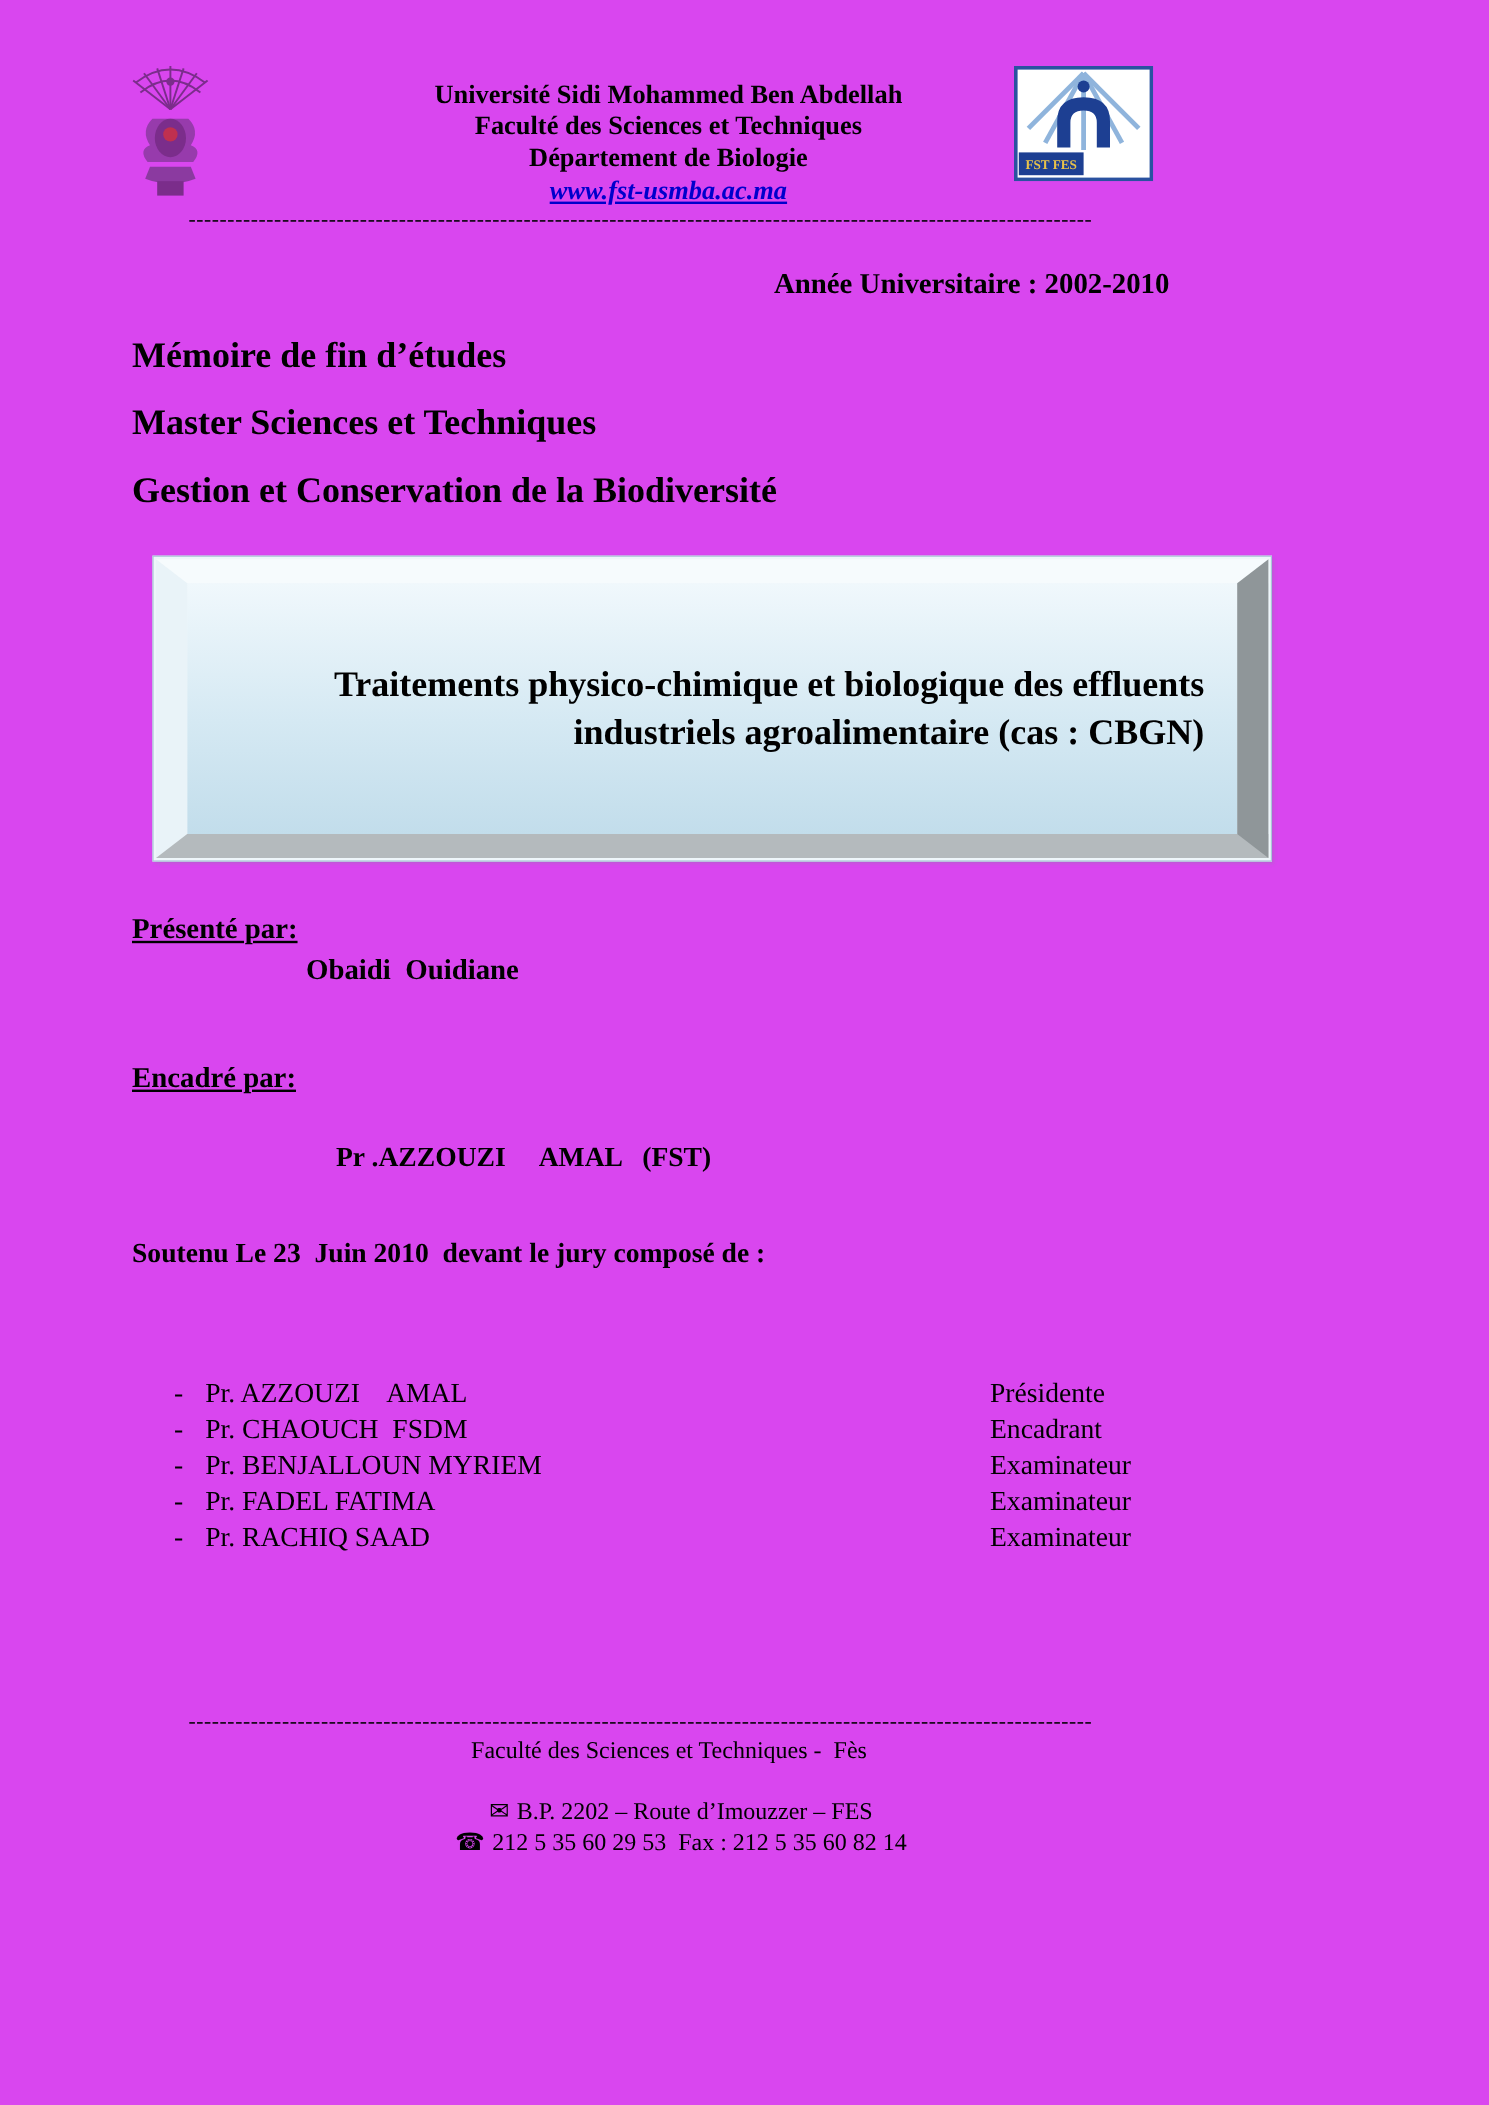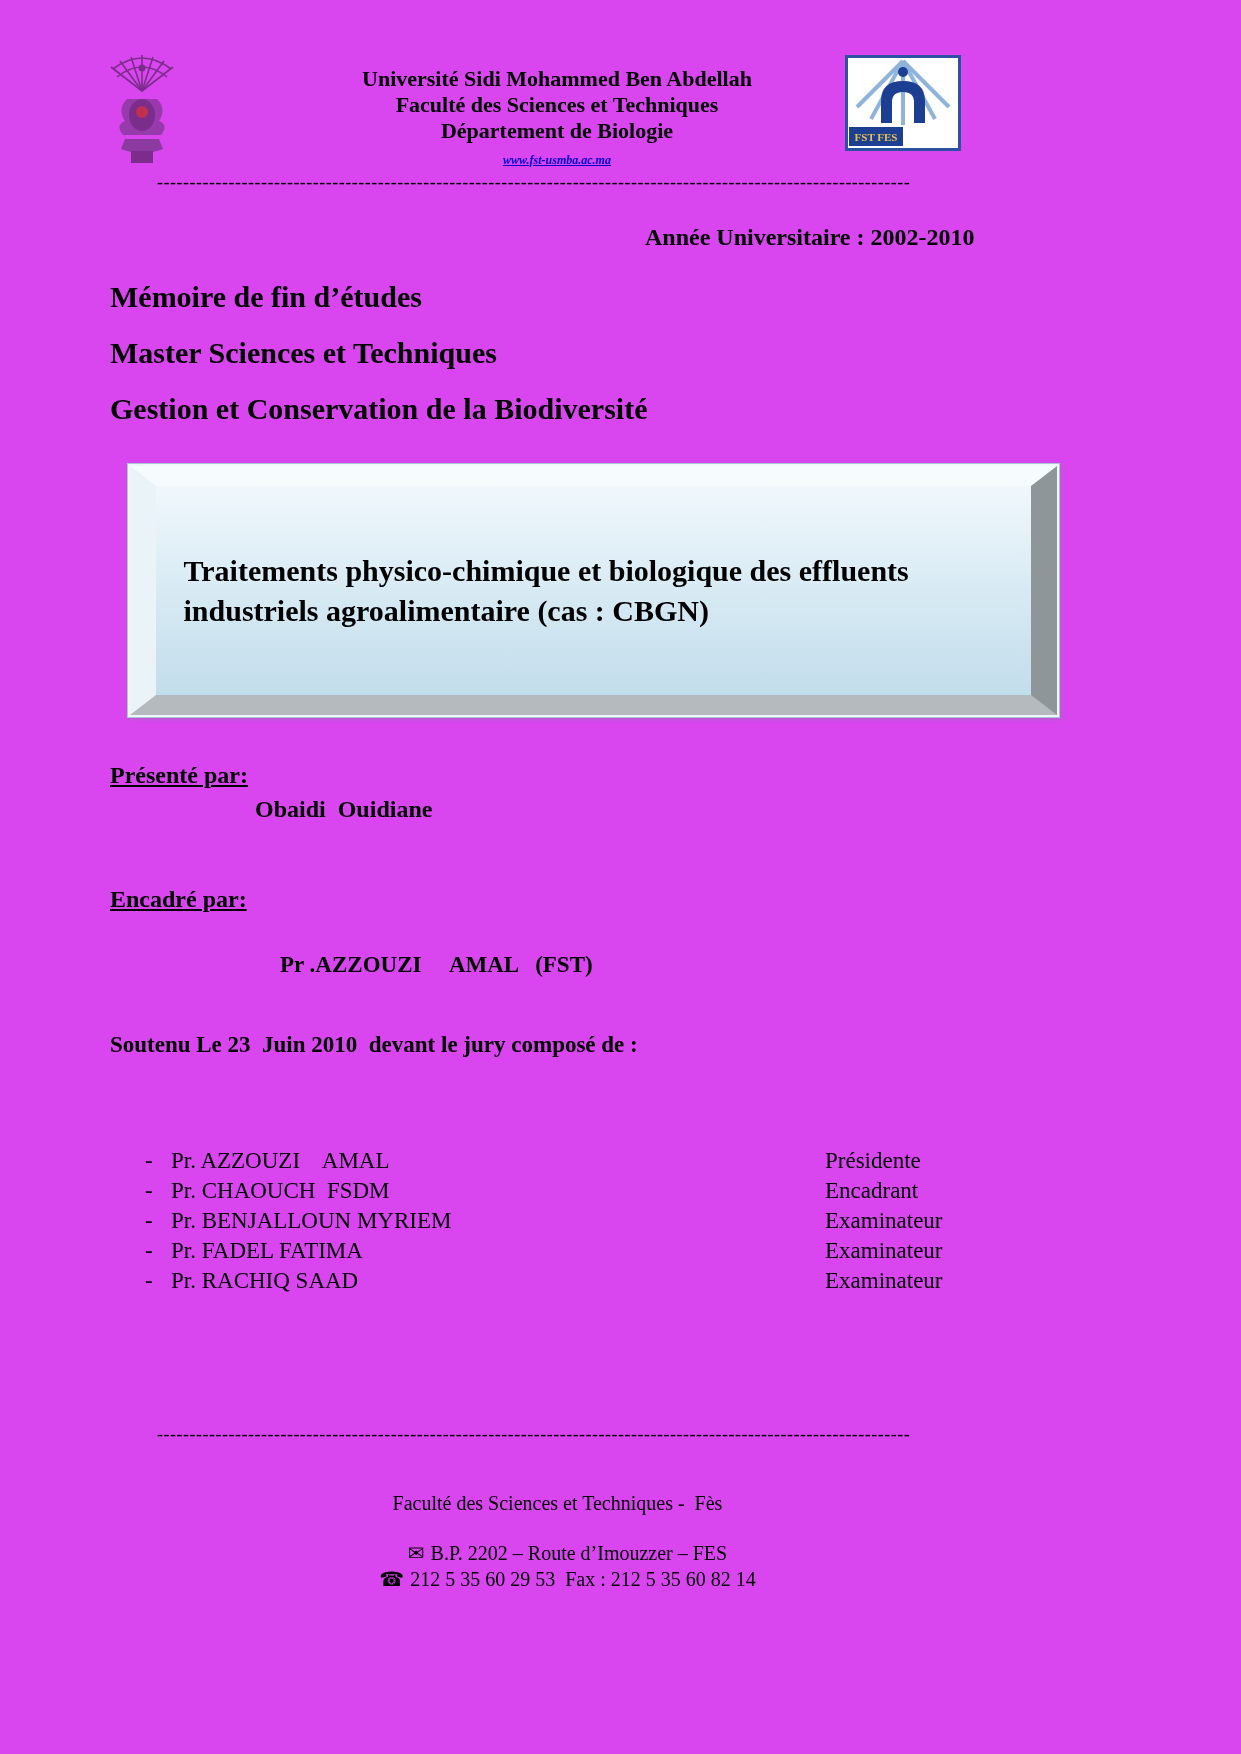--- a/index.html
+++ b/index.html
@@ -18,21 +18,21 @@
   .logo-left {
     position: absolute; left: 103px; top: 55px; width: 78px; height: 112px;
   }
   .header-text {
     position: absolute; left: 307px; top: 66px; width: 500px;
     text-align: center; font-weight: bold; font-size: 22px; line-height: 26px;
   }
   .header-text .website {
     display: inline-block; margin-top: 2px;
     color: #0000cc; font-style: italic; font-weight: bold;
-    text-decoration: underline; font-size: 12px; cursor: pointer;
+    text-decoration: underline; font-size: 22px; cursor: pointer;
   }
   .logo-right {
     position: absolute; left: 845px; top: 55px; width: 116px; height: 96px;
   }
 
   
   .sep {
     position: absolute; left: 157px; width: 795px; height: 22px;
     overflow: hidden; white-space: nowrap; font-size: 18px; letter-spacing: 0.5px;
   }
@@ -61,21 +61,21 @@
   }
   .title-bevel {
     position: absolute; left: 2px; top: 2px; right: 2px; bottom: 2px;
     border-style: solid;
     border-width: 20px 26px 20px 26px;
     border-color: #f6fbfd #8f9699 #b4babd #e9f3f8;
     background: linear-gradient(to bottom, #f0f8fc 0%, #d5e9f3 55%, #c2ddeb 100%);
     display: flex; align-items: center; justify-content: center;
   }
   .title-text {
-    width: 820px; text-align: left;
+    width: 820px; text-align: right;
     font-weight: bold; font-size: 30px; line-height: 40px;
   }
 
   
   .label-underline {
     position: absolute; left: 110px;
     font-weight: bold; font-size: 24px; text-decoration: underline;
   }
   .presente-label { top: 762px; }
   .presente-name {
@@ -102,21 +102,21 @@
     font-size: 23px;
   }
   .jury-row { display: flex; height: 30px; align-items: baseline; }
   .jury-row .dash { width: 26px; white-space: pre-wrap; }
   .jury-row .jname { flex: 1; white-space: pre-wrap; }
   .jury-row .jrole { width: 182px; white-space: pre-wrap; }
 
   
   .footer-line {
     position: absolute; left: 110px; width: 895px;
-    text-align: center; font-size: 20px; white-space: pre-wrap; margin-top: 44px;
+    text-align: center; font-size: 20px; white-space: pre-wrap;
   }
   .footer-1 { top: 1448px; }
   .footer-2 { top: 1474px; }
   .footer-3 { top: 1500px; }
   .footer-icon { font-size: 20px; margin-right: 6px; }
 </style>
 </head>
 <body>
 
 <div class="page">

